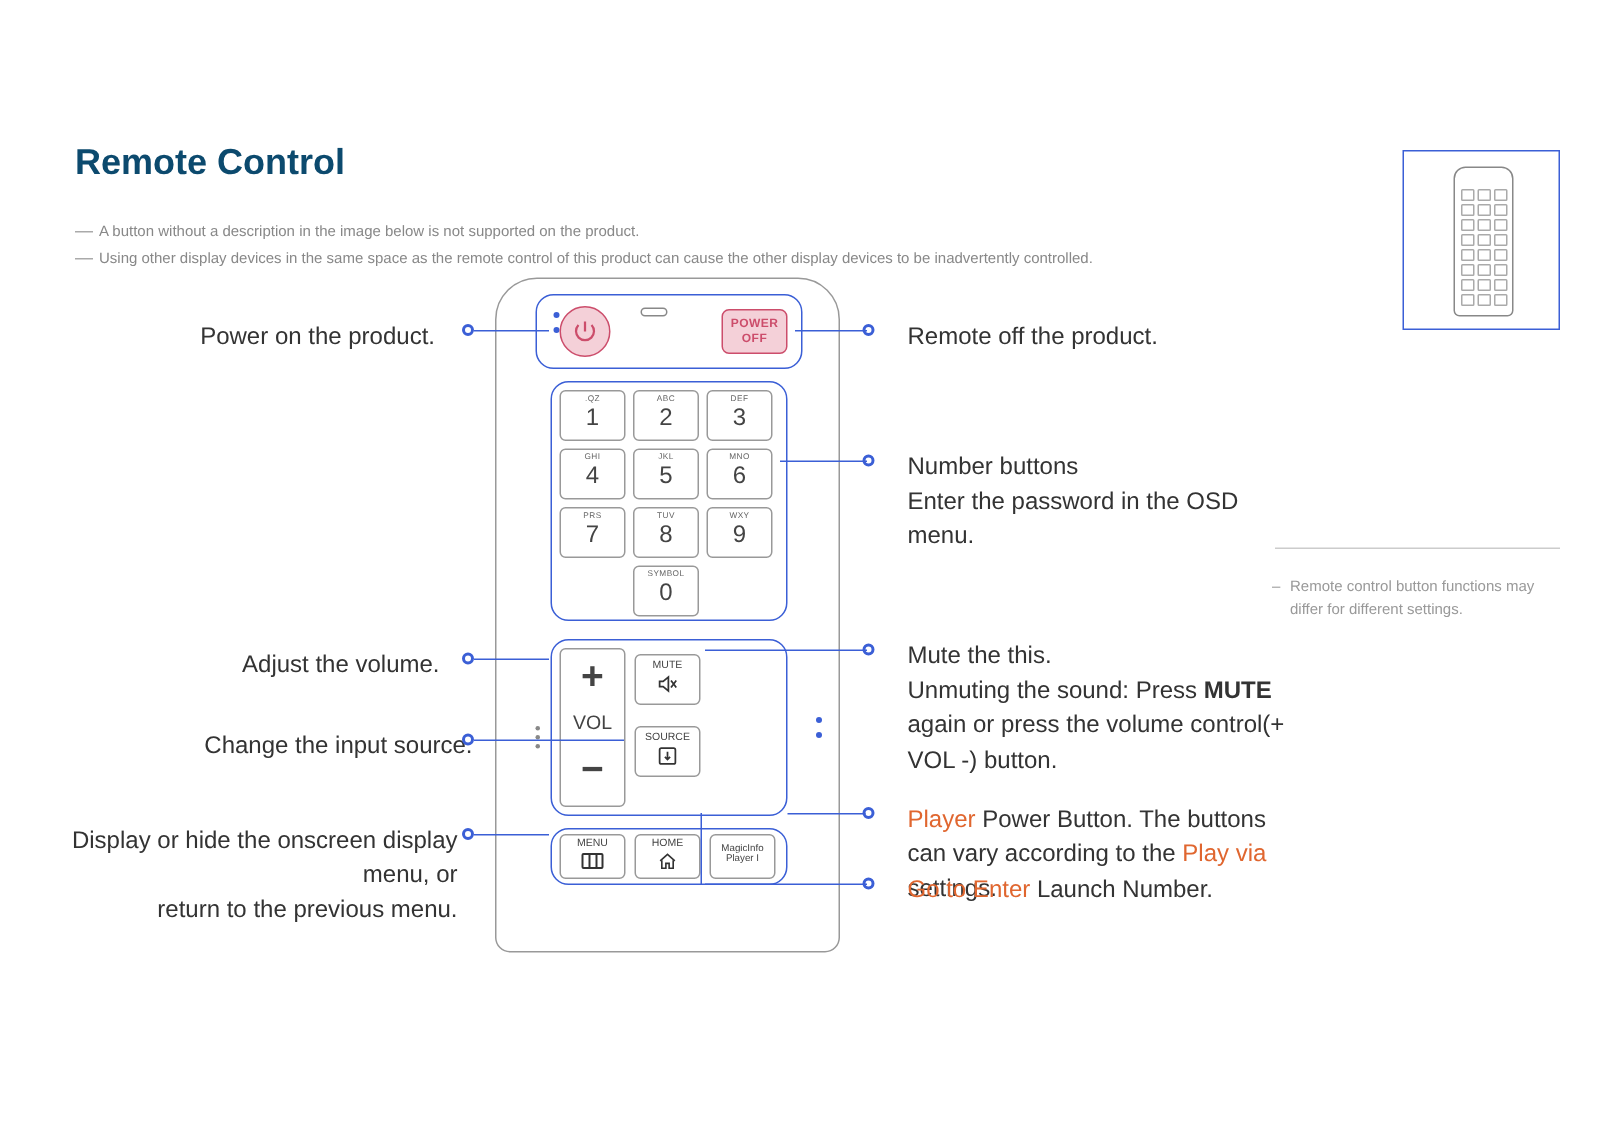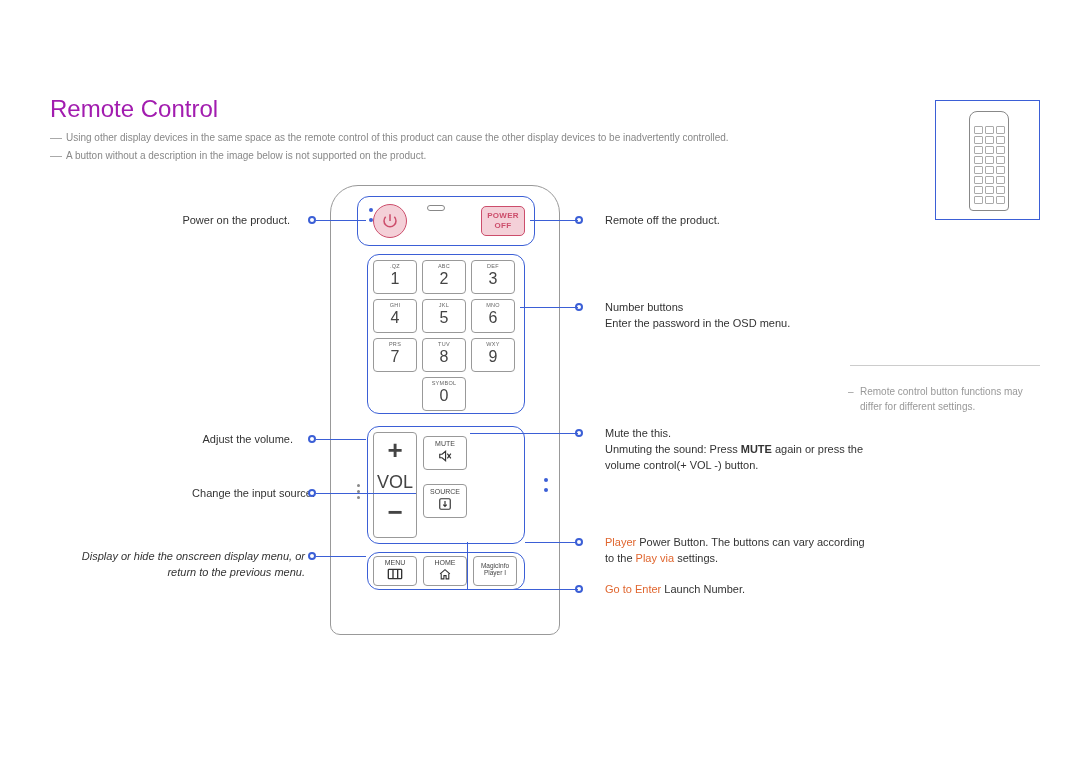--- a/index.html
+++ b/index.html
@@ -6,21 +6,21 @@
   body {
     font-family: Arial, Helvetica, sans-serif;
     background: #fff;
     width: 1080px;
     height: 763px;
     position: relative;
     color: #444;
     font-size: 11px;
   }
   .page { position: absolute; left: 50px; top: 95px; width: 980px; }
-  h1 { font-size: 24px; font-weight: 400; color: #a21caf; margin-bottom: 8px; }
+  h1 { font-size: 24px; font-weight: 700; color: #0c4a6e; margin-bottom: 25px; }
   .note {
     font-size: 10px; color: #888; margin: 4px 0; line-height: 1.4;
   }
   .note::before {
     content: ""; display: inline-block; width: 12px; height: 1px;
     background: #aaa; vertical-align: middle; margin-right: 4px;
   }
 
   
   .thumb {
@@ -100,21 +100,21 @@
   .numbtn .d { line-height: 1; }
   .num0 { grid-column: 2; }
 
   
   .volbox {
     position: absolute; left: 42px; top: 246px;
     width: 44px; height: 106px; border: 1px solid #999; border-radius: 4px;
     text-align: center; background:#fff;
   }
   .volbox .plus { font-size: 26px; line-height: 34px; height:34px; font-weight:bold;}
-  .volbox .lab  { font-size: 18px; line-height: 30px; height:30px; font-family: Arial; }
+  .volbox .lab  { font-size: 13px; line-height: 30px; height:30px; font-family: Arial; }
   .volbox .minus{ font-size: 26px; line-height: 30px; height:34px; font-weight:bold;}
   .voldots { position:absolute; left: 26px; top: 295px; }
   .voldots span{ display:block; width:3px; height:3px; background:#888; margin:3px 0; border-radius:50%;}
 
   .smallbtn {
     position:absolute; width: 44px; height: 34px; border:1px solid #999; border-radius:4px;
     background:#fff; text-align:center; font-size:7px; padding-top:3px; line-height:1.1;
   }
   .smallbtn .ic { font-size: 14px; display:block; margin-top:1px; line-height:1;}
   .mute   { left: 92px; top: 250px; }
@@ -124,21 +124,21 @@
     position:absolute; width:44px; height:30px; border:1px solid #999; border-radius:4px;
     background:#fff; text-align:center; font-size:7px; padding-top:2px; line-height:1.1;
   }
   .bbtn .ic { font-size:13px; display:block; line-height:1; margin-top:1px;}
   .menu   { left: 42px; top: 370px; }
   .home   { left: 92px; top: 370px; }
   .magic  { left: 142px; top: 370px; font-size:6.5px; padding-top:5px;}
 
   
   .callout {
-    position: absolute; font-size: 11px; color: #333; line-height: 1.45;
+    position: absolute; font-size: 16px; color: #333; line-height: 1.45;
   }
   .callout.left { text-align: right; }
   .callout .hl { color: #e0662f; font-weight: 400; }
   .marker {
     position: absolute; width: 8px; height: 8px; border-radius: 50%;
     background: #fff; border: 2px solid #3b5fd6;
   }
   .lead {
     position: absolute; height: 1px; background: #3b5fd6;
   }
@@ -151,22 +151,22 @@
   .sidenote::before {
     content: "–"; position: absolute; left: -2px; top: 18px; color: #999;
   }
   .sidenote span { margin-left: 10px; display: block; }
 </style>
 </head>
 <body>
 
 <div class="page">
   <h1>Remote Control</h1>
+  <p class="note">A button without a description in the image below is not supported on the product.</p>
   <p class="note">Using other display devices in the same space as the remote control of this product can cause the other display devices to be inadvertently controlled.</p>
-  <p class="note">A button without a description in the image below is not supported on the product.</p>
 </div>
 
 <div class="thumb">
   <div class="thumb-inner">
     <div class="thumb-grid">
       <div class="thumb-row">
           <div class="thumb-cell"></div>
           <div class="thumb-cell"></div>
           <div class="thumb-cell"></div>
         </div>
@@ -330,21 +330,21 @@
     <div class="bbtn magic">
       <div>MagicInfo</div>
       <div>Player I</div>
     </div>
   </div>
 </div>
 
 <div class="callout left" style="left:50px; top:213px; width:240px;">Power on the product.</div>
 <div class="callout left" style="left:38px; top:432px; width:255px;">Adjust the volume.</div>
 <div class="callout left" style="left:60px; top:486px; width:255px;">Change the input source.</div>
-<div class="callout left" style="left:30px; top:549px; width:275px;font-style:italic;">
+<div class="callout left" style="left:30px; top:549px; width:275px;">
   <span>Display or hide the onscreen display menu, or</span><br><span>return to the previous menu.</span>
 </div>
 
 <div class="callout" style="left:605px; top:213px; width:260px;">Remote off the product.</div>
 <div class="callout" style="left:605px; top:300px; width:260px;">
   <span>Number buttons</span><br><span>Enter the password in the OSD menu.</span>
 </div>
 <div class="callout" style="left:605px; top:426px; width:260px;">
   <span>Mute the this.</span><br>
   <span>Unmuting the sound: Press </span><b>MUTE</b><span> again or press the volume control(+ VOL -) button.</span>

